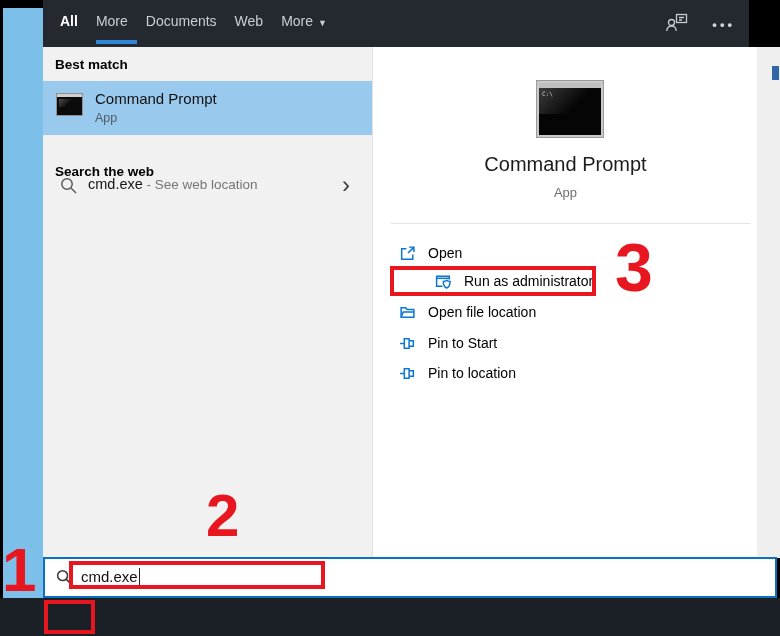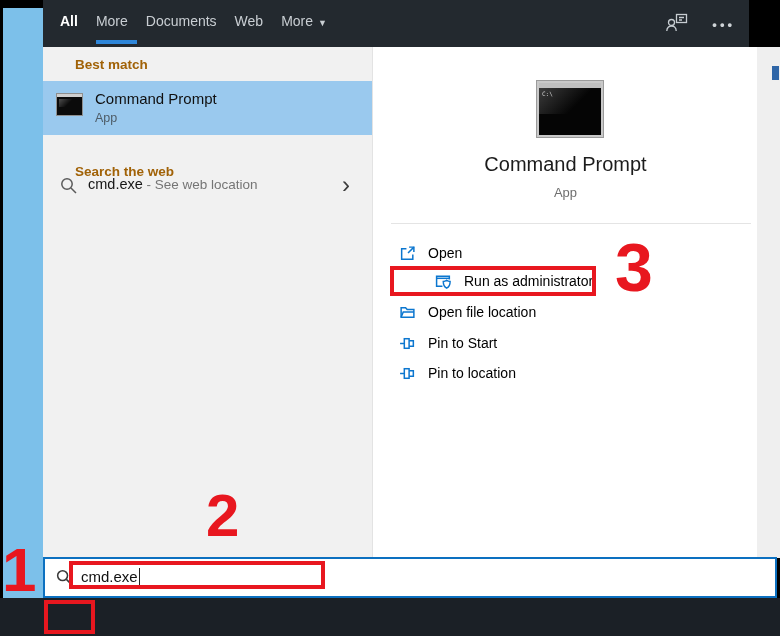--- a/index.html
+++ b/index.html
@@ -19,21 +19,21 @@
   .tabs { display:flex; gap:18px; padding:13px 0 0 17px; }
   .tab { font-size:14px; color:#c9ced3; cursor:default; position:relative; }
   .tab.active { color:#ffffff; font-weight:bold; }
   .tab .caret { font-size:9px; margin-left:5px; color:#c9ced3; }
   .tab-underline { left:53px; top:40px; width:41px; height:4px; background:#2e86d9; }
   .topbar-right { position:absolute; right:14px; top:12px; display:flex; align-items:center; gap:24px; }
   .ellipsis { color:#ced3d7; font-size:13px; letter-spacing:3px; font-weight:bold; }
 
   
   .left-panel { left:43px; top:47px; width:329px; height:511px; background:#f1f1f1; }
-  .section-header { position:absolute; left:32px; font-size:13.5px; font-weight:bold; color:#a16207; }
+  .section-header { position:absolute; left:12px; font-size:13.5px; font-weight:bold; color:#000000; }
   .hdr-best { top:10px; }
   .hdr-web  { top:100px;margin-top:17px; }
   .best-row { position:absolute; left:0; top:34px; width:329px; height:54px; background:#9ac9ee; }
   .mini-cmd { position:absolute; left:13px; top:12px; width:27px; height:23px; background:#0b0b0b; border:1px solid #8f8f8f; }
   .mini-cmd::before { content:""; position:absolute; left:0; top:0; right:0; height:3px; background:#cfcfcf; }
   .mini-cmd::after { content:""; position:absolute; left:2px; top:5px; width:14px; height:8px;
       background:linear-gradient(135deg, rgba(255,255,255,.28), rgba(255,255,255,0) 65%); }
   .best-title { position:absolute; left:52px; top:9px; font-size:15px; color:#101010; }
   .best-sub   { position:absolute; left:52px; top:30px; font-size:12.5px; color:#4e5c67; }
   .web-row { position:absolute; left:0; top:120px; width:329px; height:38px; }

